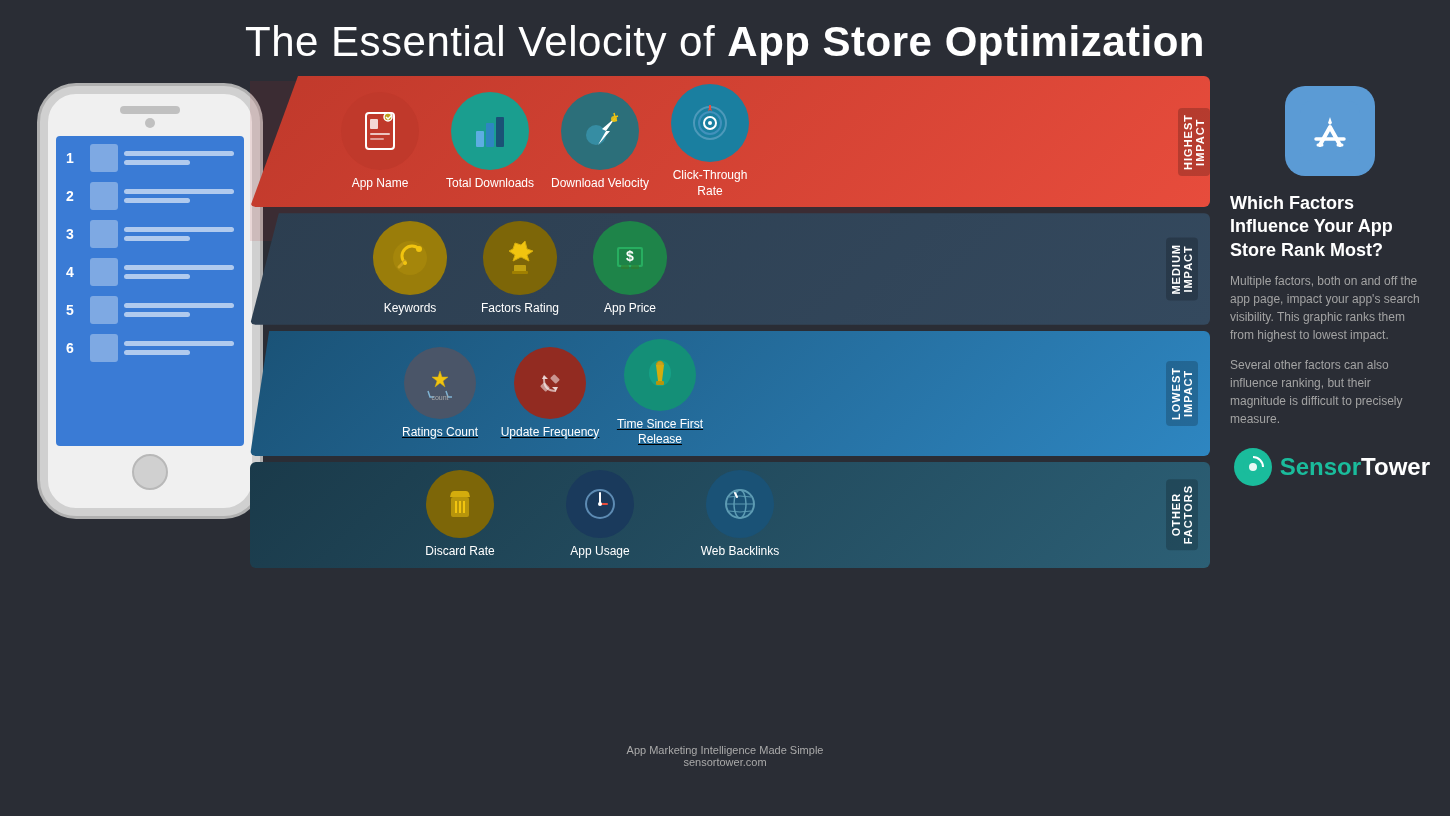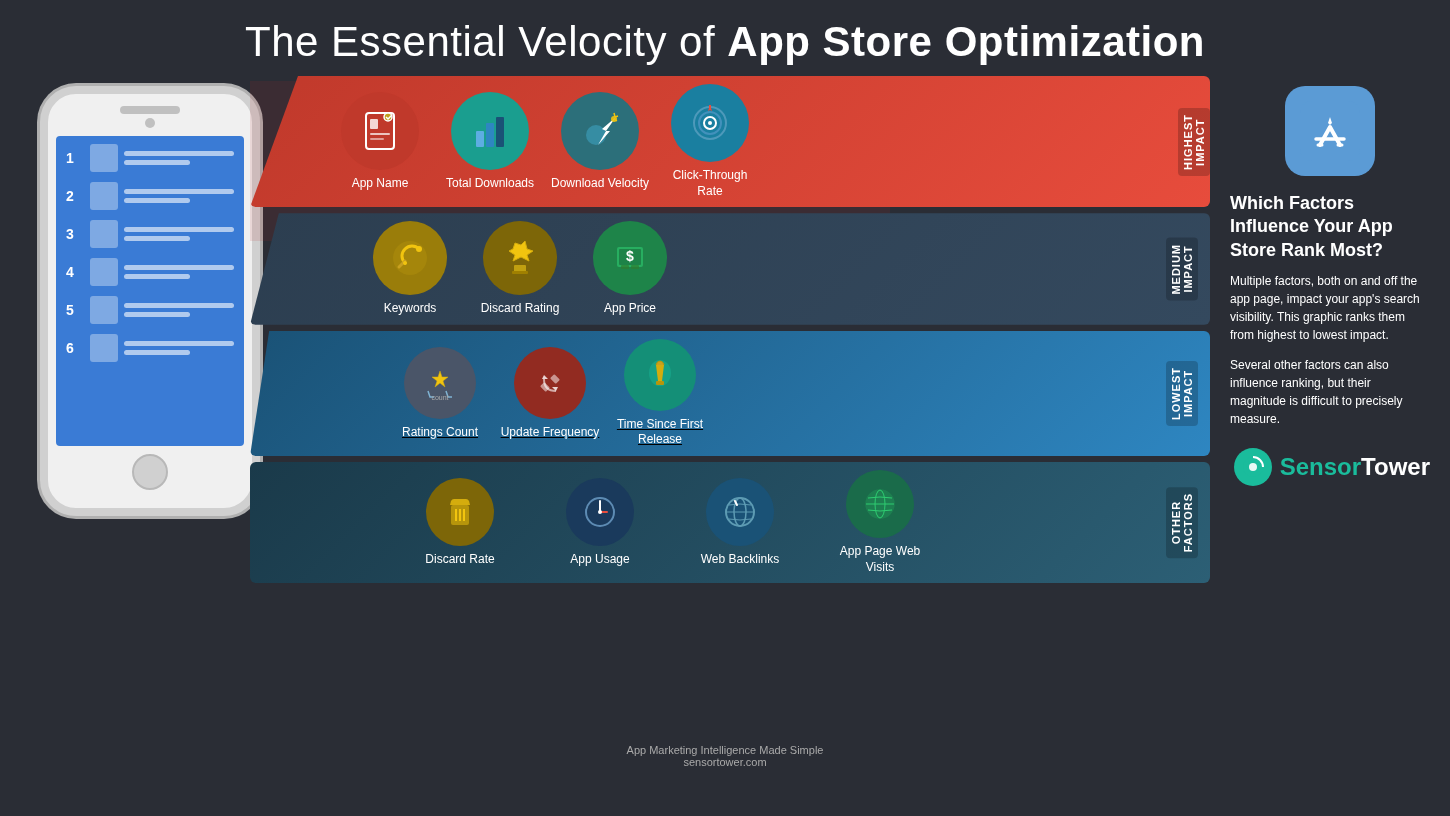--- a/index.html
+++ b/index.html
@@ -220,21 +220,21 @@
 
     .which-factors-title {
       color: white;
       font-size: 18px;
       font-weight: bold;
       line-height: 1.3;
       margin-bottom: 10px;
     }
 
     .which-factors-text {
-      color: #ffffff;
+      color: #a3a3a3;
       font-size: 12px;
       line-height: 1.5;
       margin-bottom: 12px;
     }
 
     
     .footer {
       text-align: center;
       color: #aaa;
       font-size: 11px;
@@ -416,21 +416,21 @@
             <span class="tier-label">Keywords</span>
           </div>
           <div class="tier-item">
             <div class="tier-circle" style="width:74px;height:74px;background:#7d6608;">
               <svg width="42" height="42" viewBox="0 0 42 42">
                   <path d="M14 12 L16 6 L22 8 L26 4 L28 12 L34 14 L28 18 L30 24 L22 20 L14 24 L16 18 L10 14Z" fill="#f1c40f" stroke="#d4ac0d" stroke-width="1"></path>
                   <rect x="15" y="28" width="12" height="8" rx="1" fill="#c0a010"></rect>
                   <rect x="13" y="34" width="16" height="3" rx="1" fill="#a08000"></rect>
                 </svg>
             </div>
-            <span class="tier-label">Discard Rating</span>
+            <span class="tier-label">Factors Rating</span>
           </div>
           <div class="tier-item">
             <div class="tier-circle" style="width:74px;height:74px;background:#1e8449;">
               <svg width="42" height="42" viewBox="0 0 42 42">
                   <rect x="8" y="10" width="26" height="20" rx="2" fill="#27ae60"></rect>
                   <rect x="10" y="12" width="22" height="16" rx="1" fill="#1d8348"></rect>
                   <text x="21" y="24" text-anchor="middle" fill="white" font-size="14" font-weight="bold">$</text>
                   <rect x="12" y="28" width="8" height="4" rx="1" fill="#2e7d32" opacity="0.7"></rect>
                   <rect x="22" y="28" width="8" height="4" rx="1" fill="#2e7d32" opacity="0.7"></rect>
                 </svg>
@@ -515,32 +515,20 @@
               <svg width="38" height="38" viewBox="0 0 38 38">
                   <circle cx="19" cy="19" r="14" fill="none" stroke="#5d9bb3" stroke-width="2"></circle>
                   <line x1="5" y1="19" x2="33" y2="19" stroke="#5d9bb3" stroke-width="1"></line>
                   <ellipse cx="19" cy="19" rx="6" ry="14" fill="none" stroke="#5d9bb3" stroke-width="1.5"></ellipse>
                   <path d="M8 12 Q19 10 30 12" stroke="#5d9bb3" stroke-width="1" fill="none"></path>
                   <path d="M8 26 Q19 28 30 26" stroke="#5d9bb3" stroke-width="1" fill="none"></path>
                   <path d="M14 8 L16 12" stroke="white" stroke-width="2" stroke-linecap="round"></path>
                 </svg>
             </div>
             <span class="tier-label">Web Backlinks</span>
-          </div>
-          <div class="tier-item">
-            <div class="tier-circle" style="width:68px;height:68px;background:#1a6b4a;">
-              <svg width="38" height="38" viewBox="0 0 38 38">
-                  <circle cx="19" cy="19" r="14" fill="#27ae60" opacity="0.3" stroke="#27ae60" stroke-width="1.5"></circle>
-                  <ellipse cx="19" cy="19" rx="5" ry="14" fill="none" stroke="#2ecc71" stroke-width="1"></ellipse>
-                  <line x1="5" y1="19" x2="33" y2="19" stroke="#2ecc71" stroke-width="1"></line>
-                  <path d="M7 13 Q19 11 31 13" stroke="#2ecc71" stroke-width="1" fill="none"></path>
-                  <path d="M7 25 Q19 27 31 25" stroke="#2ecc71" stroke-width="1" fill="none"></path>
-                </svg>
-            </div>
-            <span class="tier-label">App Page Web Visits</span>
           </div>
         </div>
         <div class="tier-impact-label" style="background:rgba(0,0,0,0.2);border-radius:4px;margin-left:8px;">Other<br>Factors</div>
       </div>
     </div>
 
   </div>
 
   <div class="right-panel">
     <div class="app-store-icon">

